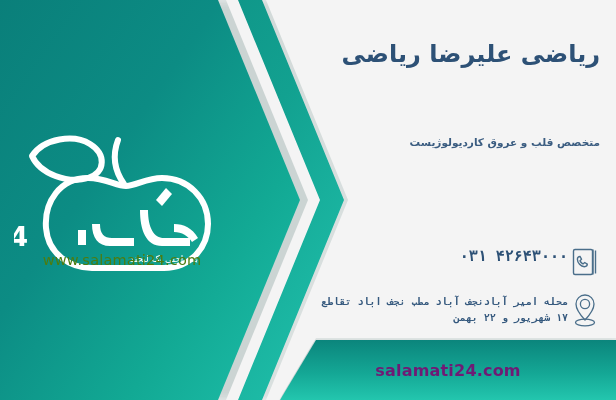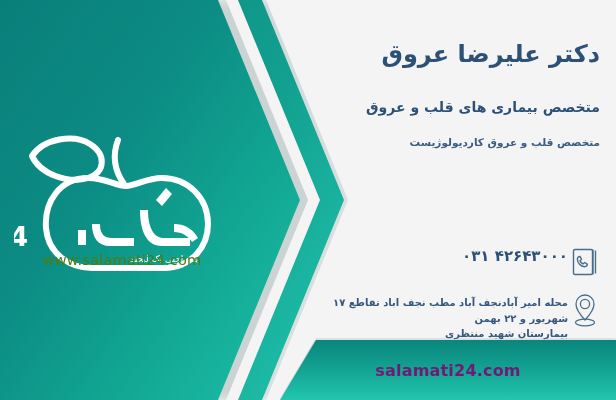--- a/index.html
+++ b/index.html
@@ -122,20 +122,21 @@
     flex:0 0 34px;
     display:flex;align-items:center;justify-content:center;
   }
   .ic svg{display:block;}
   .row-text{
     flex:1 1 auto;
     text-align:right;
     direction:rtl;
     padding-top:4px;
     padding-left:4px;
+    font-family:Liberation Mono, monospace;
   }
   .phone{
     color:#2d5176;
     font-size:15px;
     font-weight:bold;
     letter-spacing:.6px;
     white-space:nowrap;
     direction:ltr;
     text-align:right;
   }
@@ -214,22 +215,21 @@
       <g>
         <text x="150" y="150" fill="#ffffff" font-family="DejaVu Sans, sans-serif" font-size="9" text-anchor="middle">به راحتی یک لبخند</text>
       </g>
     </svg>
   </div>
 
   <div class="logo-url">www.salamati24.com</div>
 
   <div class="right">
 
-    <div class="doc-name">دکتر علیرضا  عروق</div>
-    <div class="spec-1">متخصص بیماری های قلب و عروق</div>
+    <div class="doc-name">ریاضی علیرضا  ریاضی</div>
     <div class="spec-2">متخصص قلب و عروق کاردیولوژیست</div>
 
     <div class="contact">
 
       <div class="row">
         <div class="ic">
           <svg width="28" height="32" viewBox="0 0 28 32" fill="none" stroke="#4a6e8a" stroke-width="1.4">
             <rect x="2.5" y="3.5" width="19" height="25" rx="1.5"></rect>
             <line x1="22" y1="3.5" x2="22" y2="28.5"></line>
             <line x1="24.5" y1="4.5" x2="24.5" y2="27.5"></line>
@@ -244,21 +244,20 @@
       <div class="row">
         <div class="ic">
           <svg width="30" height="36" viewBox="0 0 30 36" fill="none" stroke="#4a6e8a" stroke-width="1.3">
             <path d="M15 3 c-5 0 -9 4 -9 9 c0 6.4 9 16 9 16 s9 -9.6 9 -16 c0 -5 -4 -9 -9 -9 Z"></path>
             <circle cx="15" cy="12" r="4.6"></circle>
             <ellipse cx="15" cy="30.5" rx="9.5" ry="3.4"></ellipse>
           </svg>
         </div>
         <div class="row-text">
           <div class="addr">محله امیر آبادنجف آباد مطب نجف اباد تقاطع ۱۷ شهریور و ۲۲ بهمن</div>
-          <div class="addr">بیمارستان شهید منتظری</div>
         </div>
       </div>
 
     </div>
   </div>
 
   <div class="bottom-bar-shadow"></div>
   <div class="bottom-bar"></div>
   <div class="site">salamati24.com</div>
 

